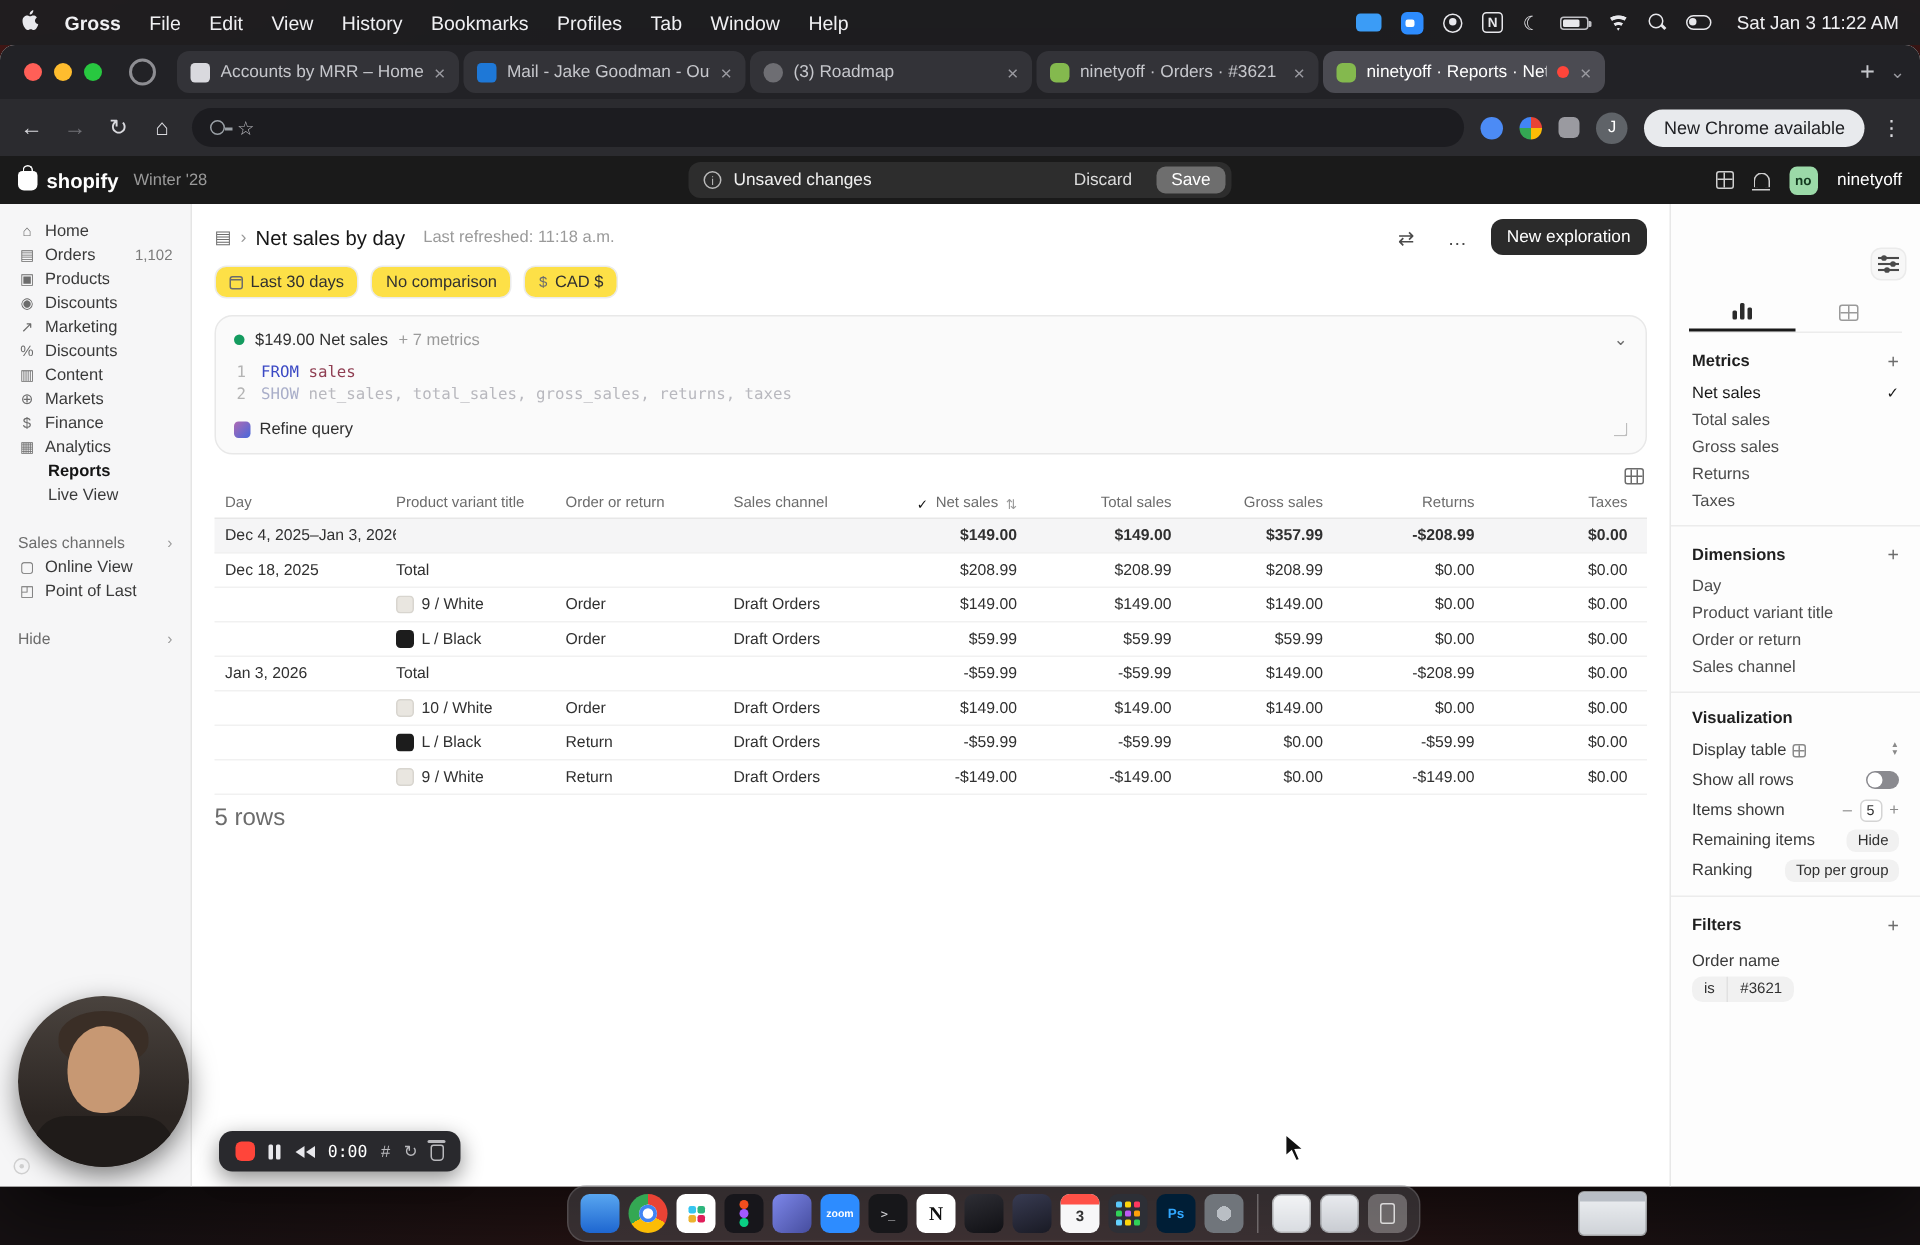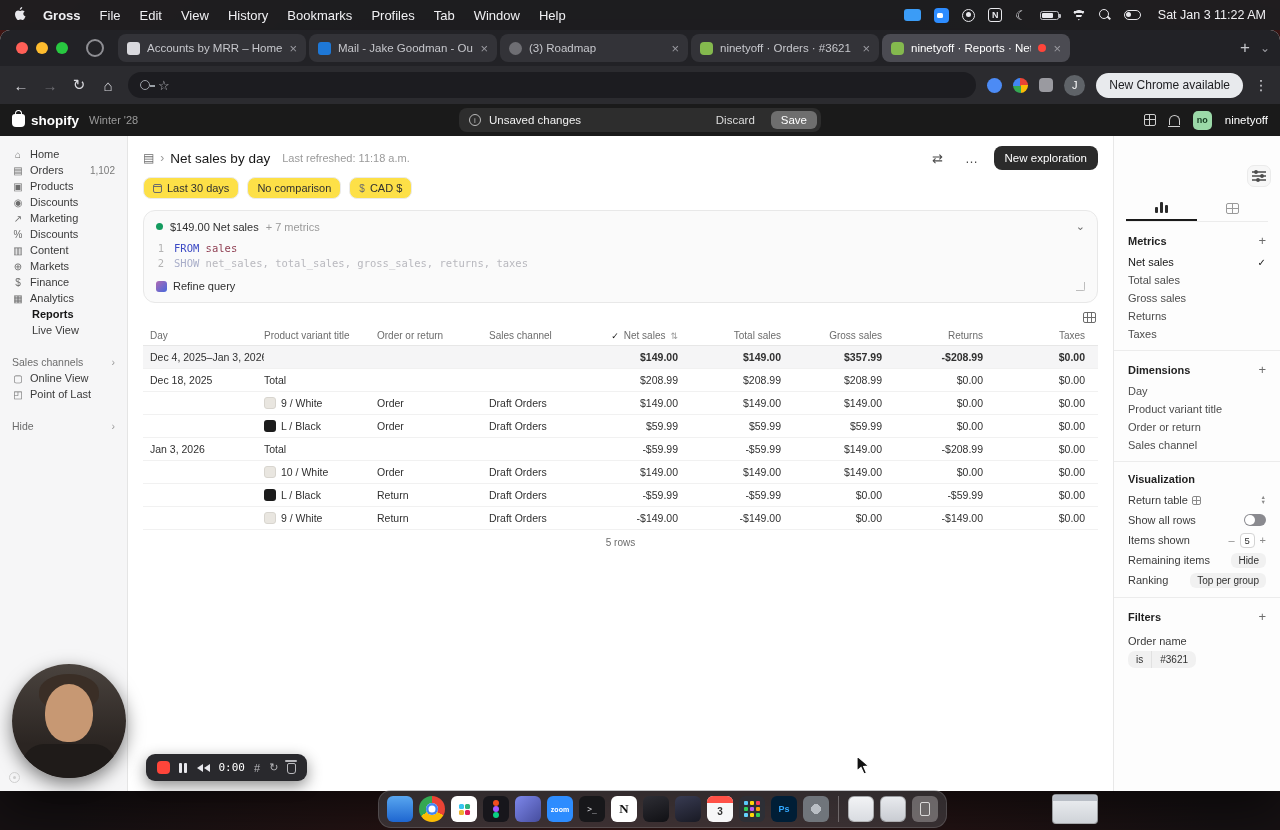--- a/index.html
+++ b/index.html
@@ -154,21 +154,21 @@
 .trow{display:grid;grid-template-columns:114px 113px 112px 91px 102px 103px 101px 101px 102px;
   align-items:center;min-height:23px;border-bottom:1px solid #f1f1f1;font-size:10.5px;color:#303030;padding-left:7px}
 .trow.thead{min-height:20px;color:#6c6c6c;font-size:10px;border-bottom:1px solid #e7e7e7}
 .trow .cell{white-space:nowrap;overflow:hidden;display:flex;align-items:center;gap:5px}
 .trow .cell.num{justify-content:flex-end;padding-right:4px}
 .trow.thead .chk{color:#141414;font-size:9px}
 .trow.thead .sort{color:#9a9a9a;font-size:9px}
 .trow.summary{background:#f5f5f6}
 .trow.summary .num{font-weight:700}
 .swatch{width:12px;height:12px;border-radius:3px;flex:none}
-.tfoot{text-align:center;font-size:10px;color:#6c6c6c;padding:7px 0 9px}
+.tfoot{font-size:16px;color:#6c6c6c;padding:7px 0 9px}
 
 .panel{width:167px;flex:none;background:#fdfdfd;border-left:1px solid #e8e8e8;position:relative;font-size:11px;color:#303030}
 .panel-toggle{position:absolute;top:29px;right:9px;width:24px;height:22px;border:1px solid #ebebeb;border-radius:7px;
   background:#f7f7f7;display:flex;align-items:center;justify-content:center}
 .p-tabs{display:flex;height:26px;margin:60px 12px 0;border-bottom:1px solid #ececec}
 .p-tab{flex:1;display:flex;align-items:center;justify-content:center;color:#9a9a9a}
 .p-tab.active{border-bottom:2px solid #1a1a1a;color:#1a1a1a}
 .bars{display:flex;align-items:flex-end;gap:2px;height:11px}
 .bars i{display:block;width:3px;background:#2b2b2b;border-radius:1px}
 .bars i:nth-child(1){height:6px}.bars i:nth-child(2){height:11px}.bars i:nth-child(3){height:8px}
@@ -709,21 +709,21 @@
             <span class="p-lbl">Sales channel</span>
           </div>
         </div>
       <div class="p-div"></div>
 
       <div class="p-section">
         <span>Visualization</span>
       </div>
       <div class="p-row">
         <span class="p-lab">
-          <span>Return table</span>
+          <span>Display table</span>
           <span class="mini-grid"></span>
         </span>
         <span class="updown">
             <span>▲</span>
             <span>▼</span>
           </span>
       </div>
       <div class="p-row">
         <span class="p-lab">Show all rows</span>
         <span class="toggle"></span>

